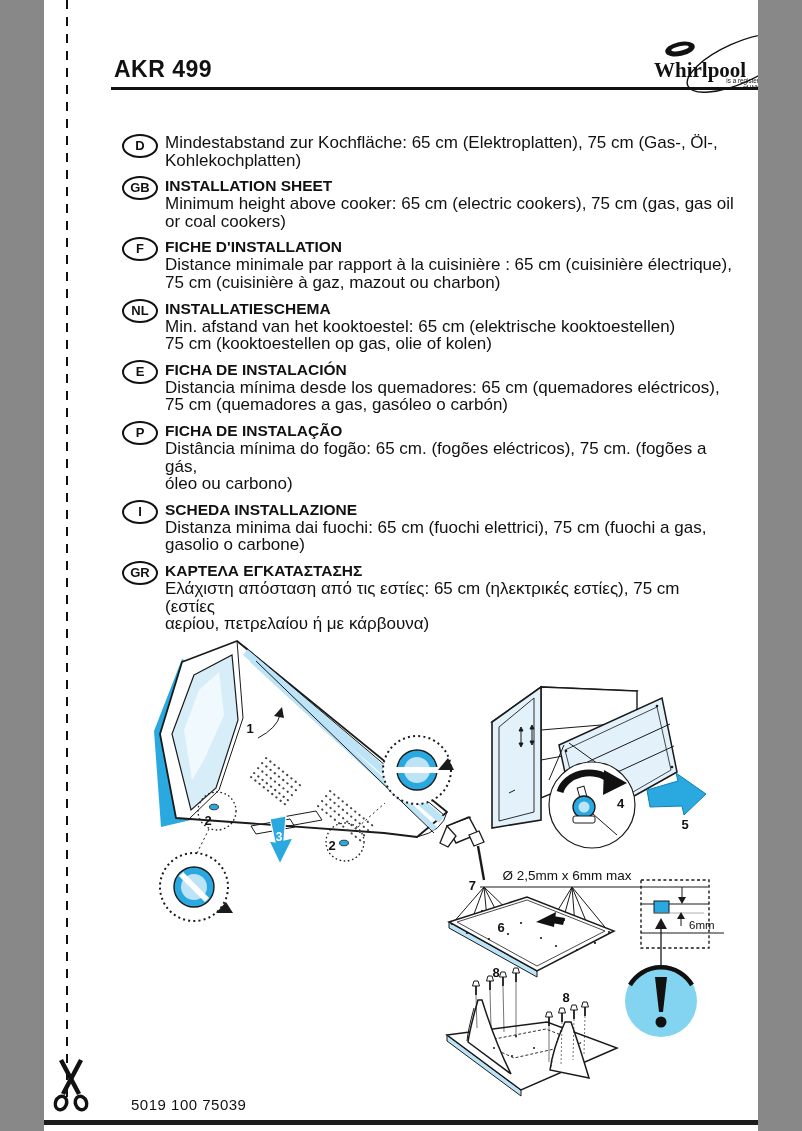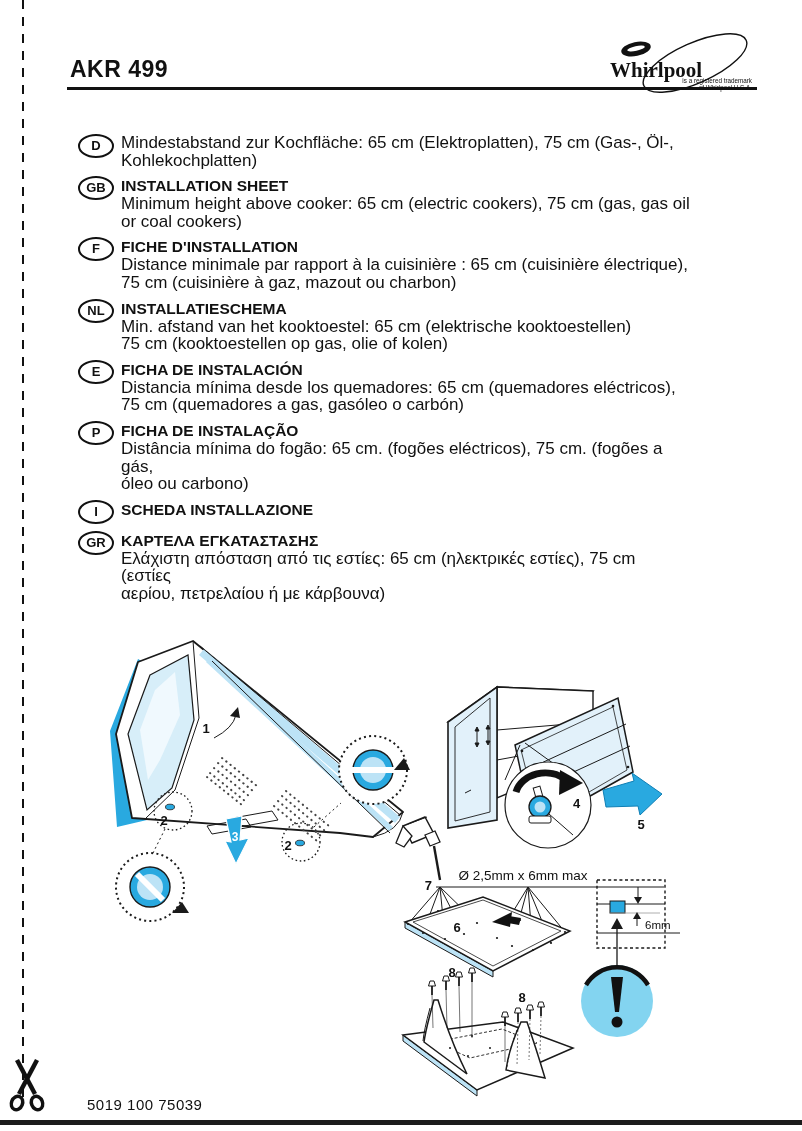--- a/index.html
+++ b/index.html
@@ -1,20 +1,20 @@
 <!DOCTYPE html>
 <html style="--accent: #29A9E0; --accent_light: #BCE3F6; --panel: #E2F1FA; --glass: #D7EEF9; --warning: #83D4F0;"><head>
 <meta charset="utf-8">
 <style>
   :root{
     --accent:#29A9E0; --accent_light:#BCE3F6; --panel:#E2F1FA; --glass:#D7EEF9;
     --warning:#83D4F0; --ink:#1a1a1a;
   }
   html,body{margin:0;padding:0;background:#888;}
-  .page{position:relative;width:802px;height:1131px;background:#fff;overflow:hidden;
+  .page{position:relative;width:714px;height:1131px;background:#fff;overflow:hidden;
         font-family:"Liberation Sans","DejaVu Sans",sans-serif;color:#111;margin:0 auto;}
   .cutline{position:absolute;left:22px;top:0;width:2px;height:1105px;
            background:repeating-linear-gradient(180deg,#111 0 9px,transparent 9px 17px);}
   .scissors{position:absolute;left:4px;top:1058px;}
   .title{position:absolute;left:70px;top:56px;font-size:23px;font-weight:bold;letter-spacing:.5px;}
   .rule{position:absolute;left:67px;top:87px;width:690px;height:3px;background:#111;}
   .logo{position:absolute;left:592px;top:33px;}
   .sections{position:absolute;left:78px;top:134px;width:612px;}
   .sec{display:flex;margin-bottom:7px;}
   .badge{flex:0 0 auto;width:32px;height:20px;border:2px solid #111;border-radius:50%;
@@ -106,20 +106,22 @@
       <div class="sec-text">
           <div class="sec-title">FICHA DE INSTALAÇÃO</div>
       <div class="sec-body">Distância mínima do fogão: 65 cm. (fogões eléctricos), 75 cm. (fogões a gás,
 óleo ou carbono)</div>
         </div>
     </div>
     <div class="sec">
       <div class="badge">I</div>
       <div class="sec-text">
           <div class="sec-title">SCHEDA INSTALLAZIONE</div>
+      <div class="sec-body">Distanza minima dai fuochi: 65 cm (fuochi elettrici), 75 cm (fuochi a gas,
+gasolio o carbone)</div>
         </div>
     </div>
     <div class="sec">
       <div class="badge">GR</div>
       <div class="sec-text">
           <div class="sec-title">ΚΑΡΤΕΛΑ ΕΓΚΑΤΑΣΤΑΣΗΣ</div>
       <div class="sec-body">Ελάχιστη απόσταση από τις εστίες: 65 cm (ηλεκτρικές εστίες), 75 cm (εστίες
 αερίου, πετρελαίου ή με κάρβουνα)</div>
         </div>
     </div>

